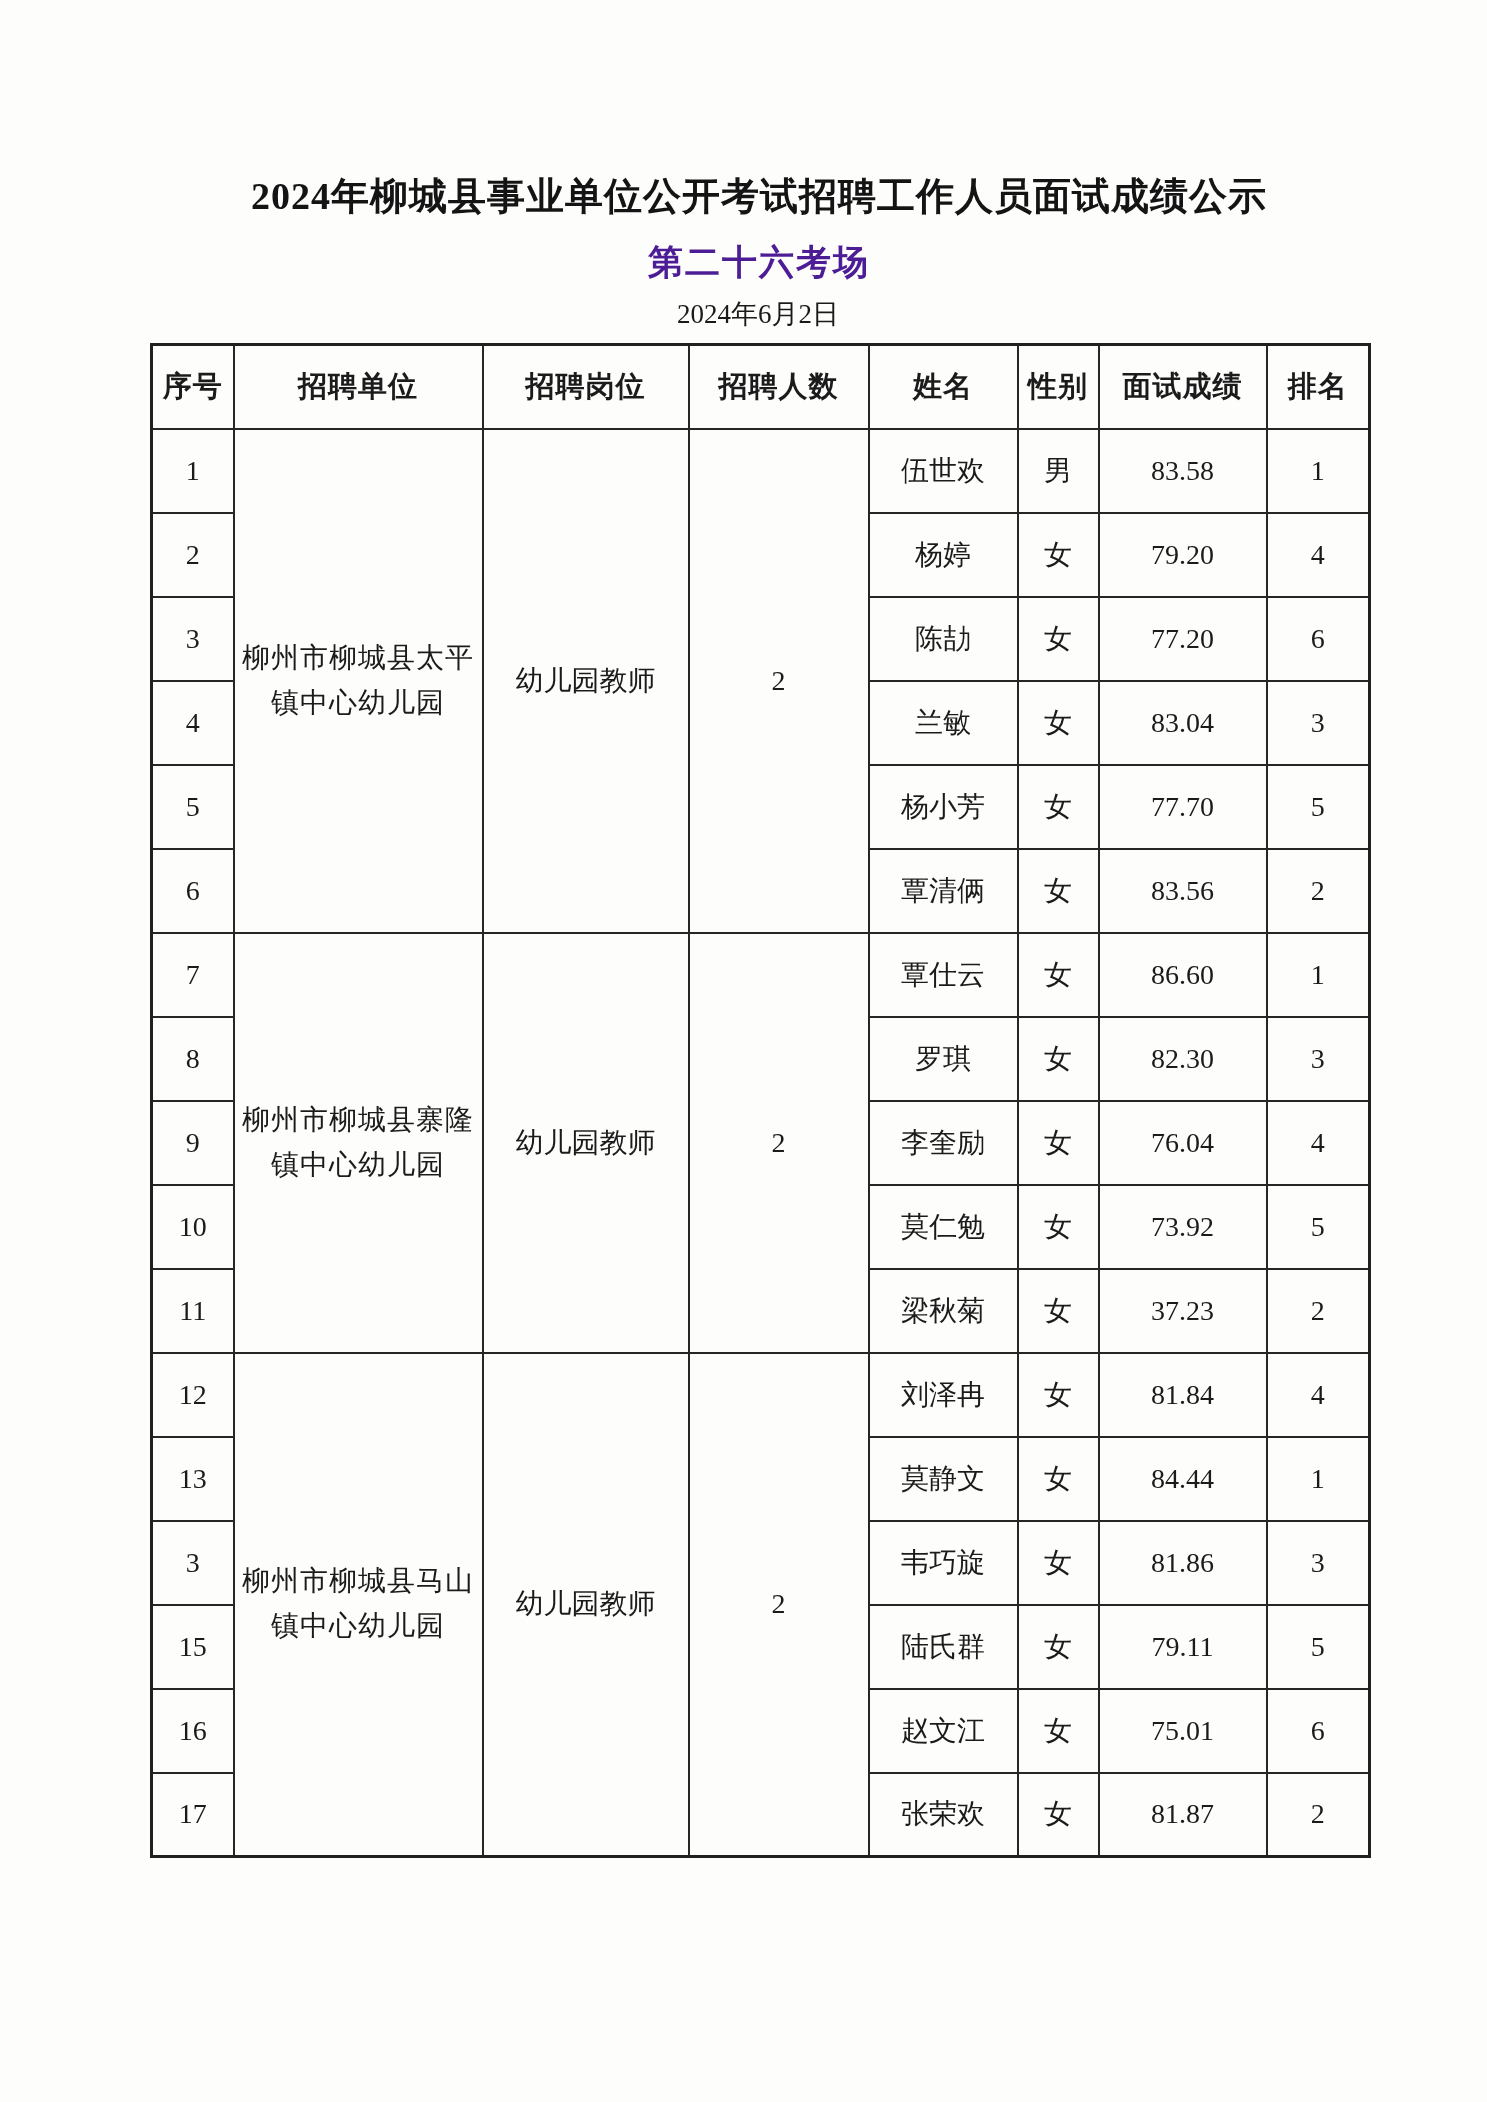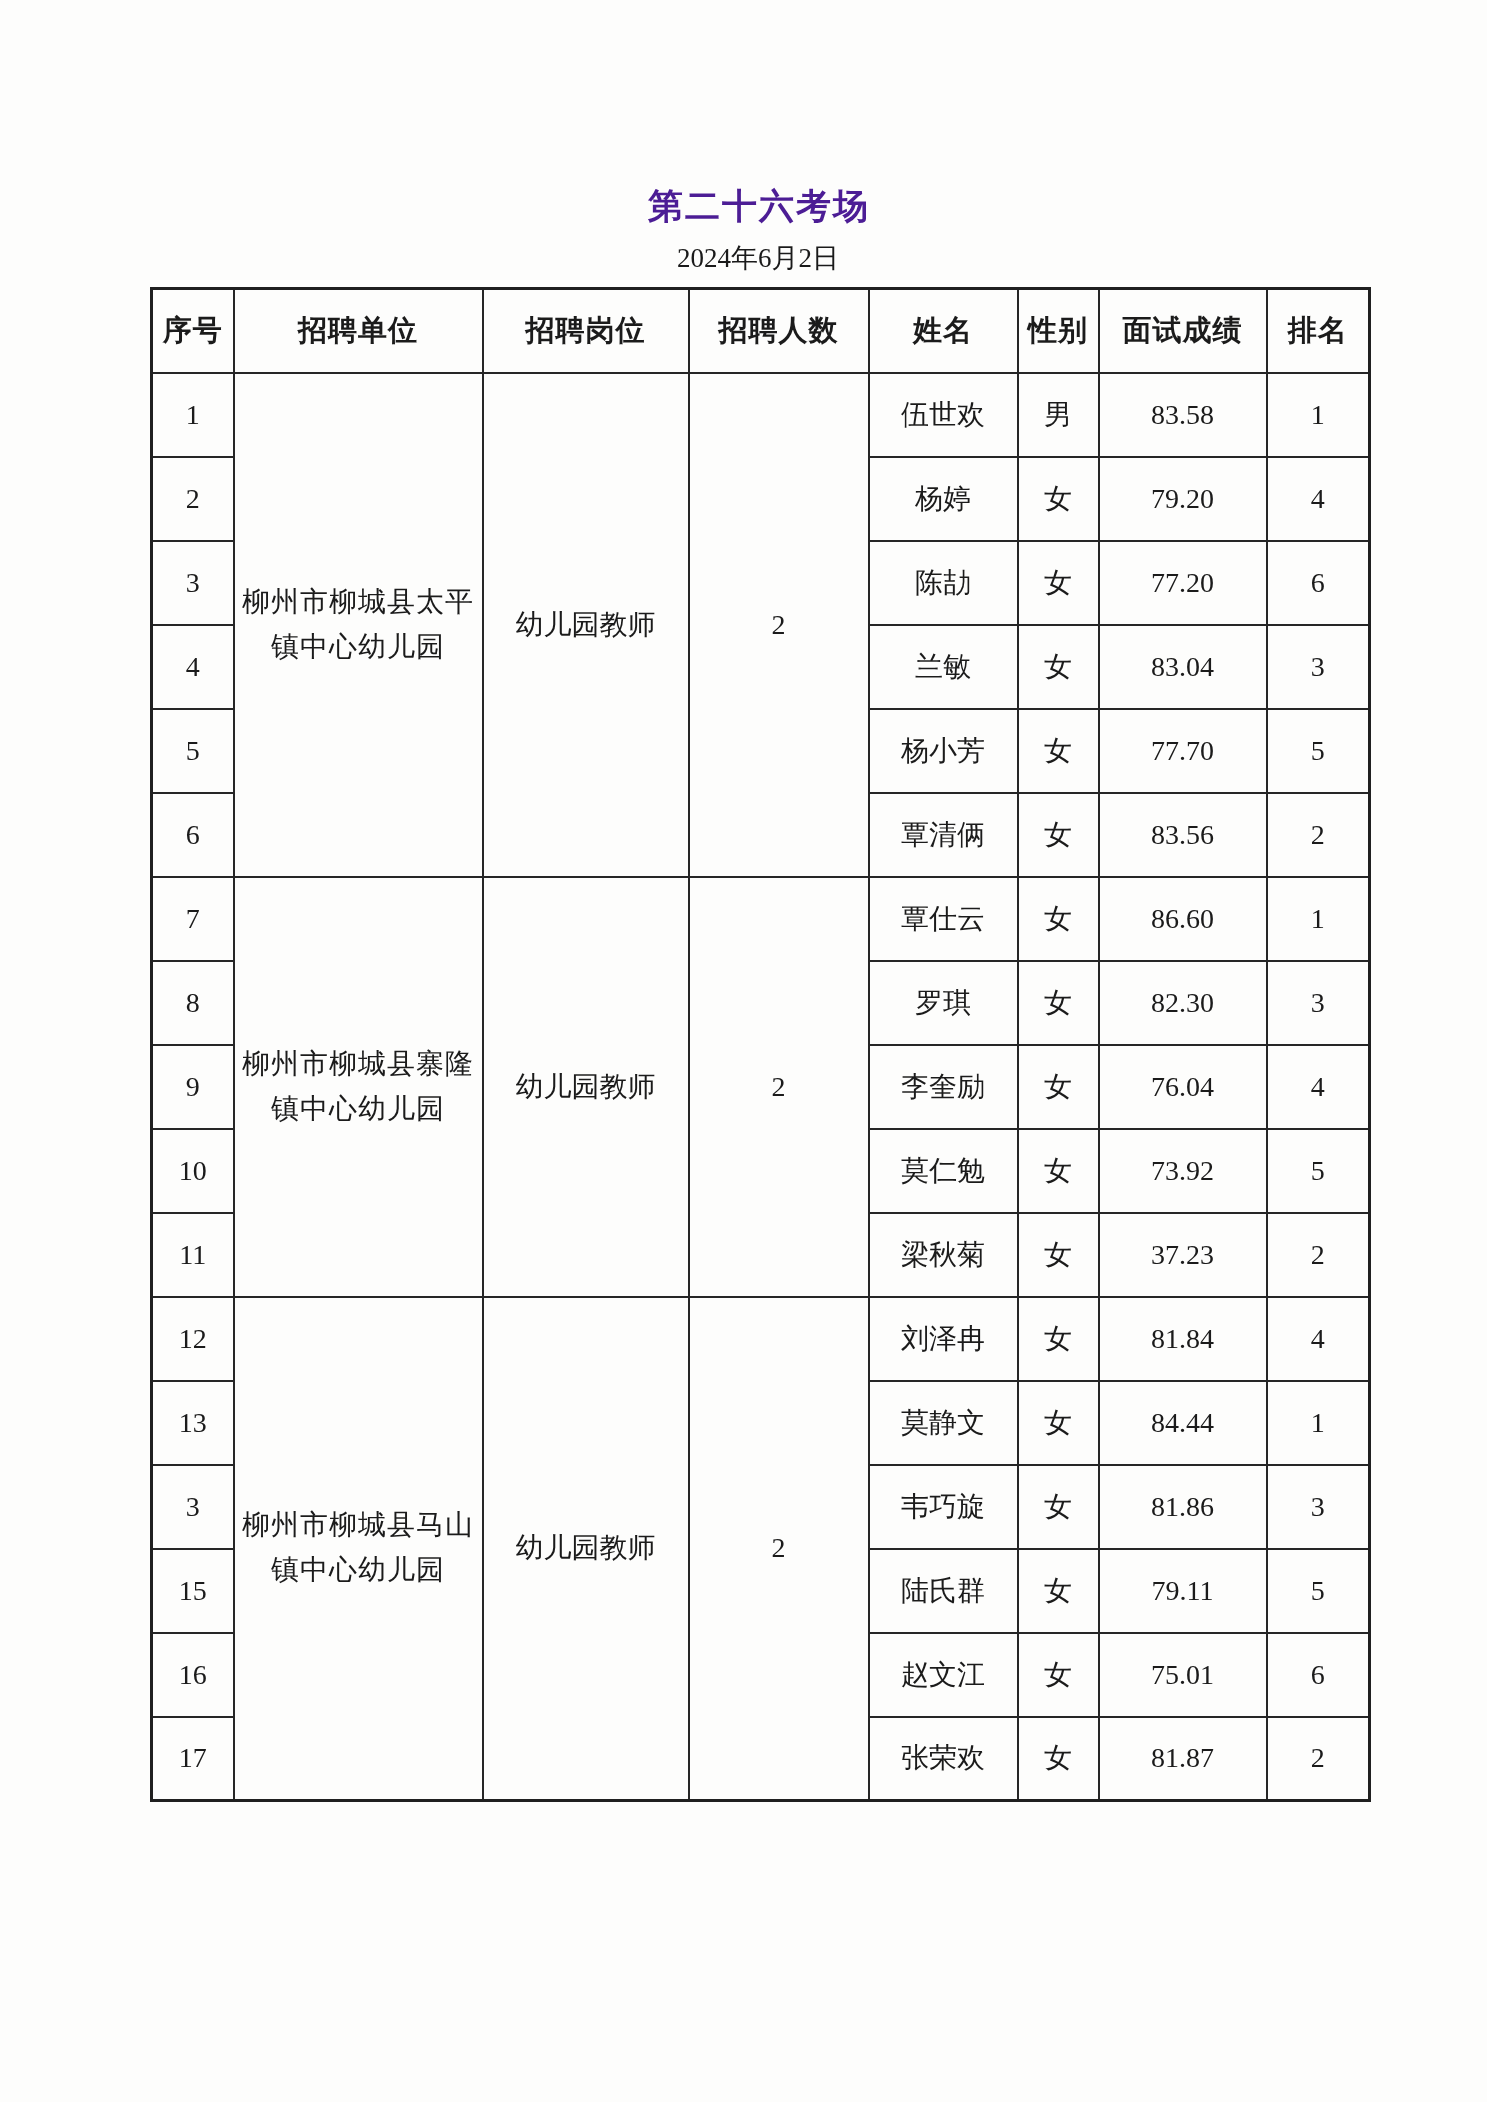--- a/index.html
+++ b/index.html
@@ -68,20 +68,21 @@
     line-height: 1.6;
     padding: 0 2px;
     letter-spacing: 1px;
   }
   td.num { font-size: 27px; letter-spacing: 0; }
 </style>
 </head>
 <body>
 
 <div class="content">
+  <div class="title">2024年柳城县事业单位公开考试招聘工作人员面试成绩公示</div>
   <div class="subtitle">第二十六考场</div>
   <div class="date-line">2024年6月2日</div>
 
   <table class="score-table">
     <colgroup>
       <col style="width:82px">
         <col style="width:249px">
         <col style="width:206px">
         <col style="width:180px">
       <col style="width:149px">

